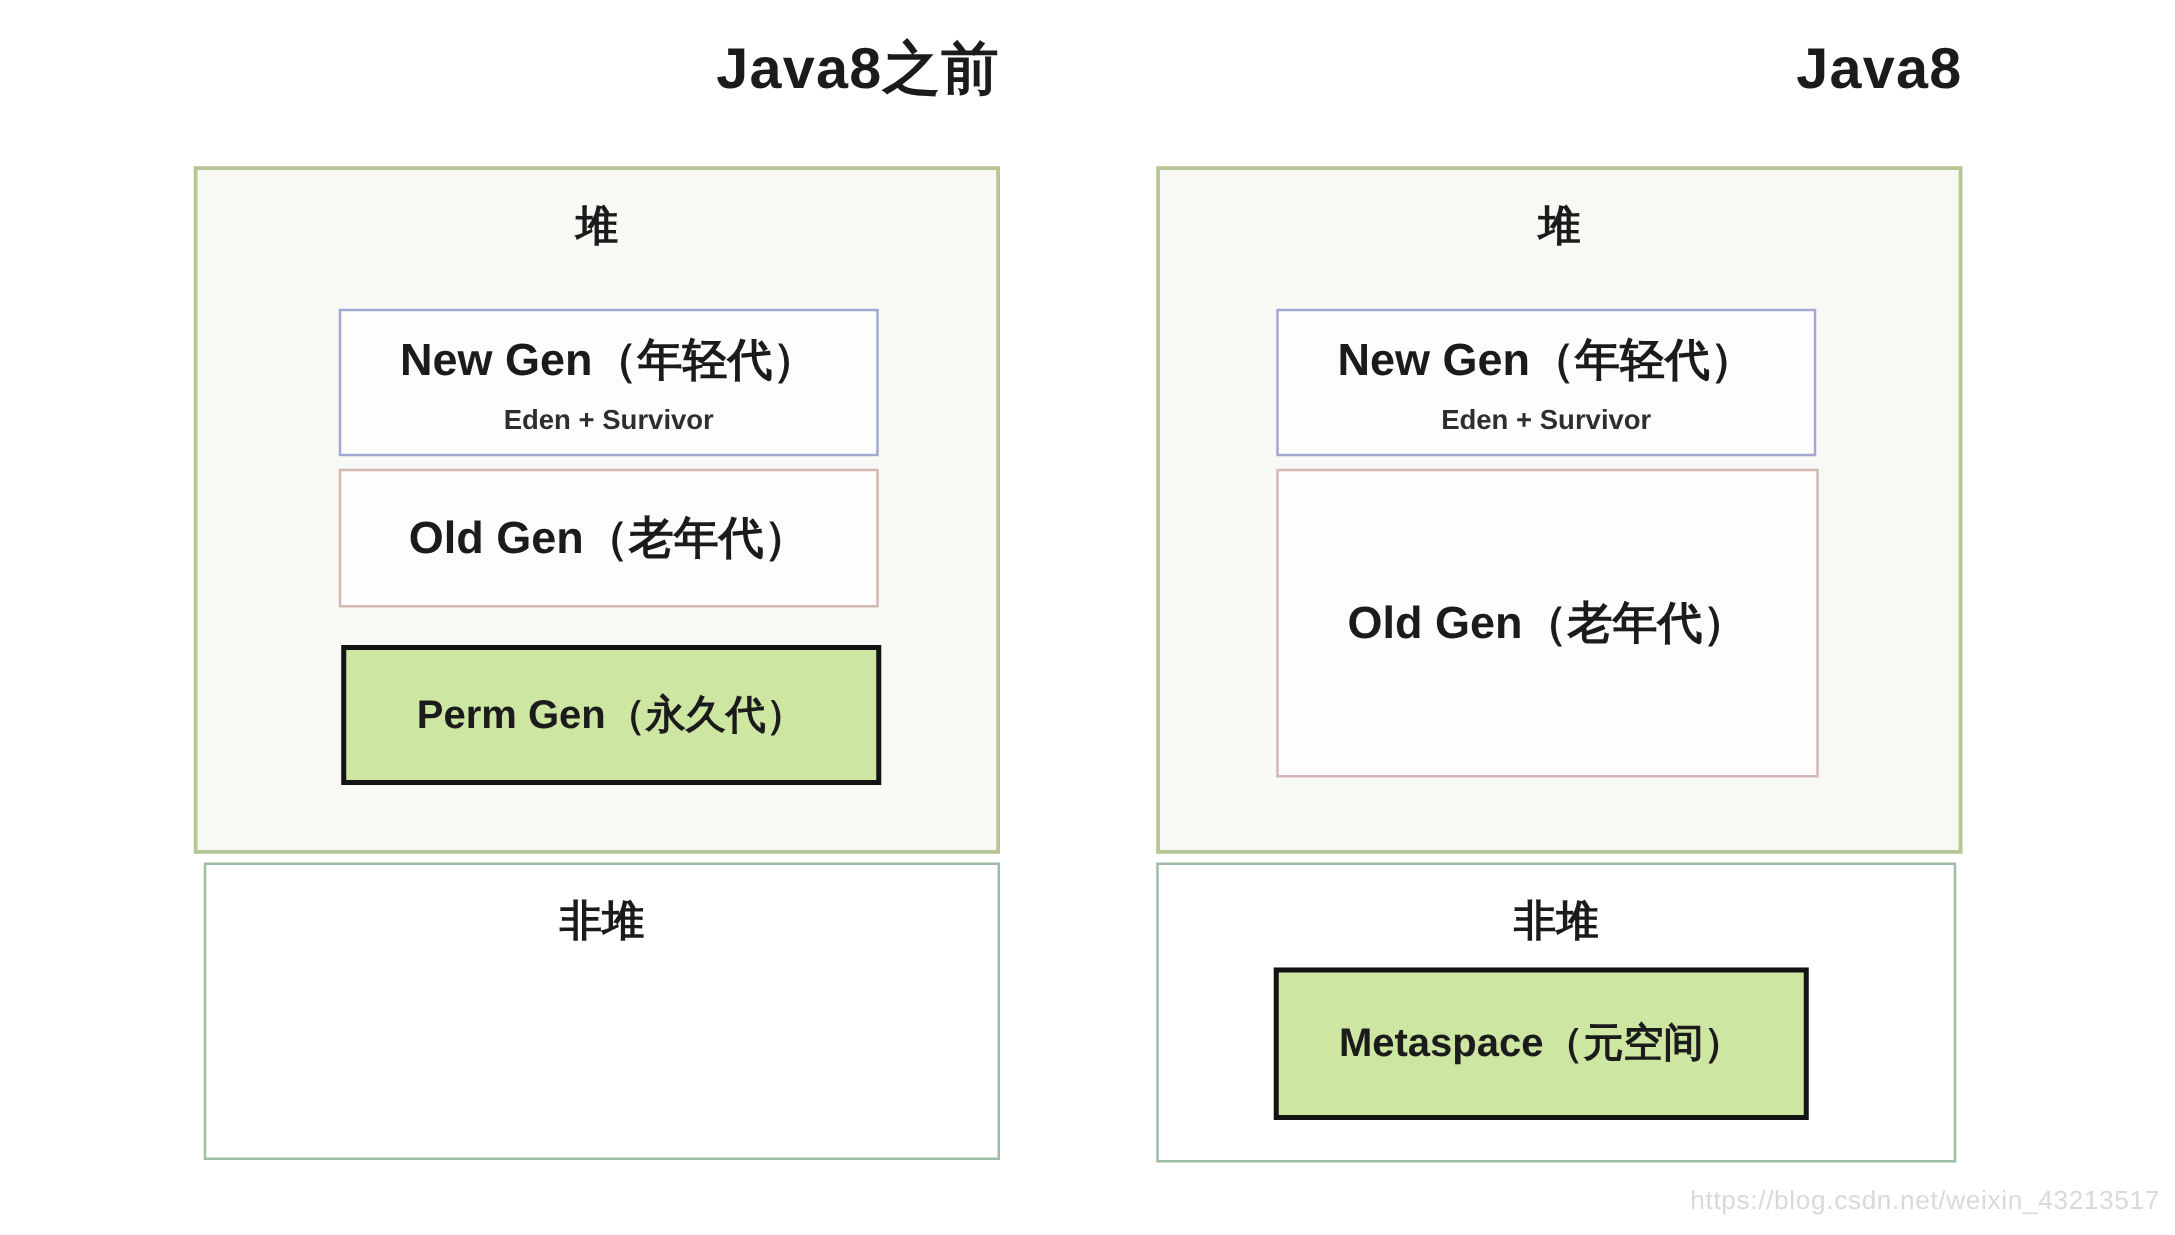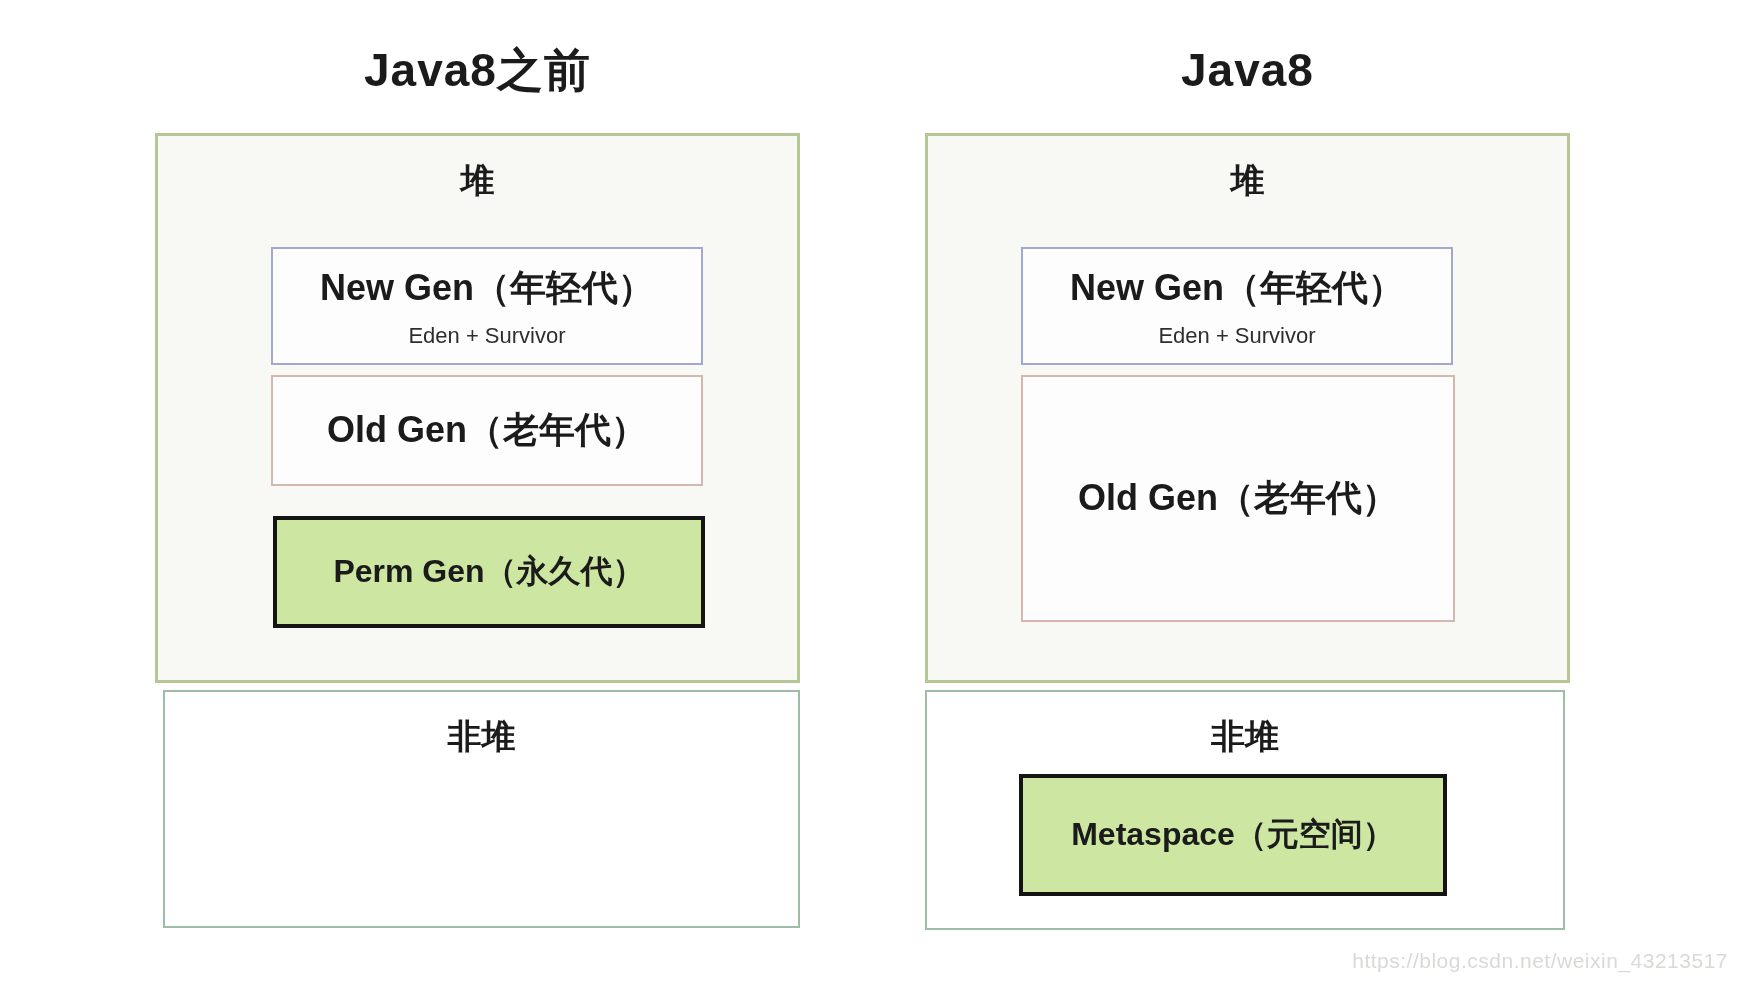--- a/index.html
+++ b/index.html
@@ -11,36 +11,36 @@
     --black-border:#141414;
     --nonheap-border:#9dbea5;
     --watermark-color:#d9dad6;
     --text-color:#1b1b1b;
   }
   *{margin:0;padding:0;box-sizing:border-box;}
   html,body{background:#ffffff;}
   body{font-family:"Liberation Sans","DejaVu Sans",sans-serif;color:var(--text-color);}
   .stage{position:relative;width:1740px;height:988px;background:#ffffff;overflow:hidden;}
 
-  .panel-title{position:absolute;top:40px;height:60px;line-height:60px;
-    text-align:center;font-size:46px;font-weight:bold;letter-spacing:1px;}
+  .panel-title{position:absolute;top:24px;height:60px;line-height:60px;
+    text-align:right;font-size:46px;font-weight:bold;letter-spacing:1px;}
   .panel-title.left{left:155px;width:645px;}
   .panel-title.right{left:925px;width:645px;}
 
   .heap-box{position:absolute;top:133px;width:645px;height:550px;
     border:3px solid var(--heap-border);background:var(--heap-fill);}
   .heap-box.left{left:155px;}
   .heap-box.right{left:925px;}
 
   .region-label{width:100%;text-align:center;font-size:34px;font-weight:bold;padding-top:22px;}
 
   .gen-box{position:absolute;display:flex;flex-direction:column;align-items:center;
     justify-content:center;text-align:center;background:#fdfdfd;}
   .gen-title{font-size:36px;font-weight:bold;}
-  .gen-subtitle{font-size:22px;font-weight:normal;color:#2e2e2e;margin-top:10px;}
+  .gen-subtitle{font-size:22px;font-weight:bold;color:#2e2e2e;margin-top:10px;}
 
   .newgen{border:2px solid var(--newgen-border);}
   .heap-box.left .newgen{left:113px;top:111px;width:432px;height:118px;}
   .heap-box.right .newgen{left:93px;top:111px;width:432px;height:118px;}
 
   .oldgen{border:2px solid var(--oldgen-border);}
   .heap-box.left .oldgen{left:113px;top:239px;width:432px;height:111px;}
   .heap-box.right .oldgen{left:93px;top:239px;width:434px;height:247px;}
 
   .solid-green{border:4px solid var(--black-border);background:var(--green-fill);}

